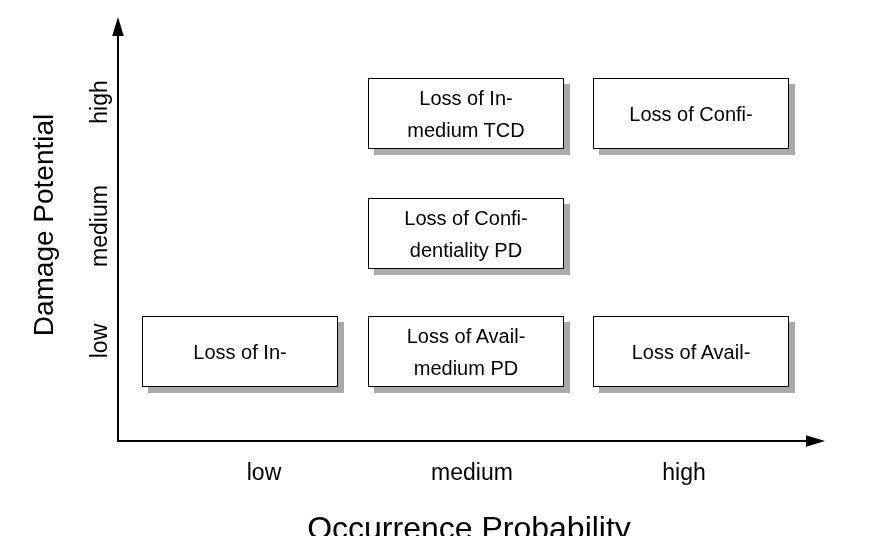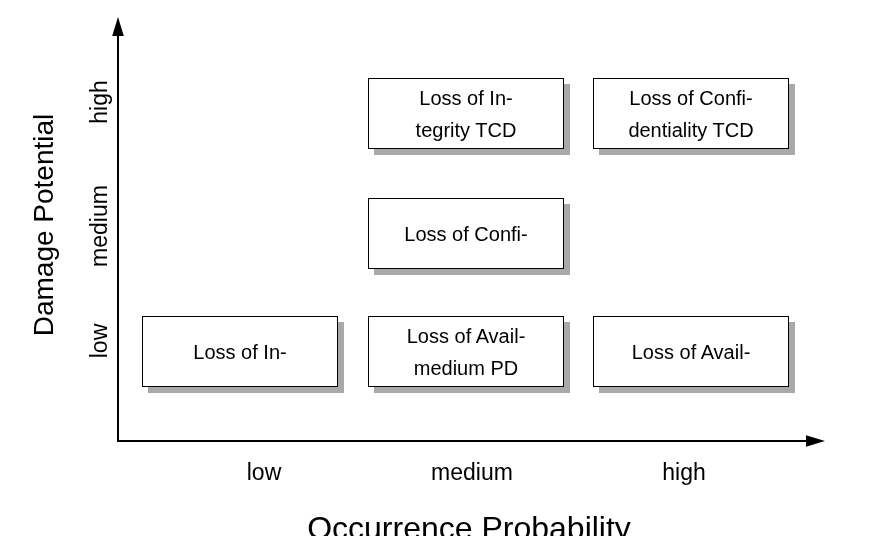--- a/index.html
+++ b/index.html
@@ -93,28 +93,28 @@
 
     <line x1="118" y1="441" x2="118" y2="32" stroke="#000000" stroke-width="2"></line>
     <polygon points="118,17 112.2,36 123.8,36" fill="#000000"></polygon>
 
     <line x1="117" y1="441" x2="810" y2="441" stroke="#000000" stroke-width="2"></line>
     <polygon points="825,441 806,435.2 806,446.8" fill="#000000"></polygon>
   </svg>
 
   <div class="rbox pos-medium-high">
     <span>Loss of In-</span>
-    <span>tegrity TCD</span>
+    <span>medium TCD</span>
   </div>
   <div class="rbox pos-high-high">
     <span>Loss of Confi-</span>
-    <span>dentiality TCD</span>
   </div>
   <div class="rbox pos-medium-medium">
     <span>Loss of Confi-</span>
+    <span>dentiality PD</span>
   </div>
   <div class="rbox pos-low-low">
     <span>Loss of In-</span>
   </div>
   <div class="rbox pos-medium-low">
     <span>Loss of Avail-</span>
     <span>medium PD</span>
   </div>
   <div class="rbox pos-high-low">
     <span>Loss of Avail-</span>

